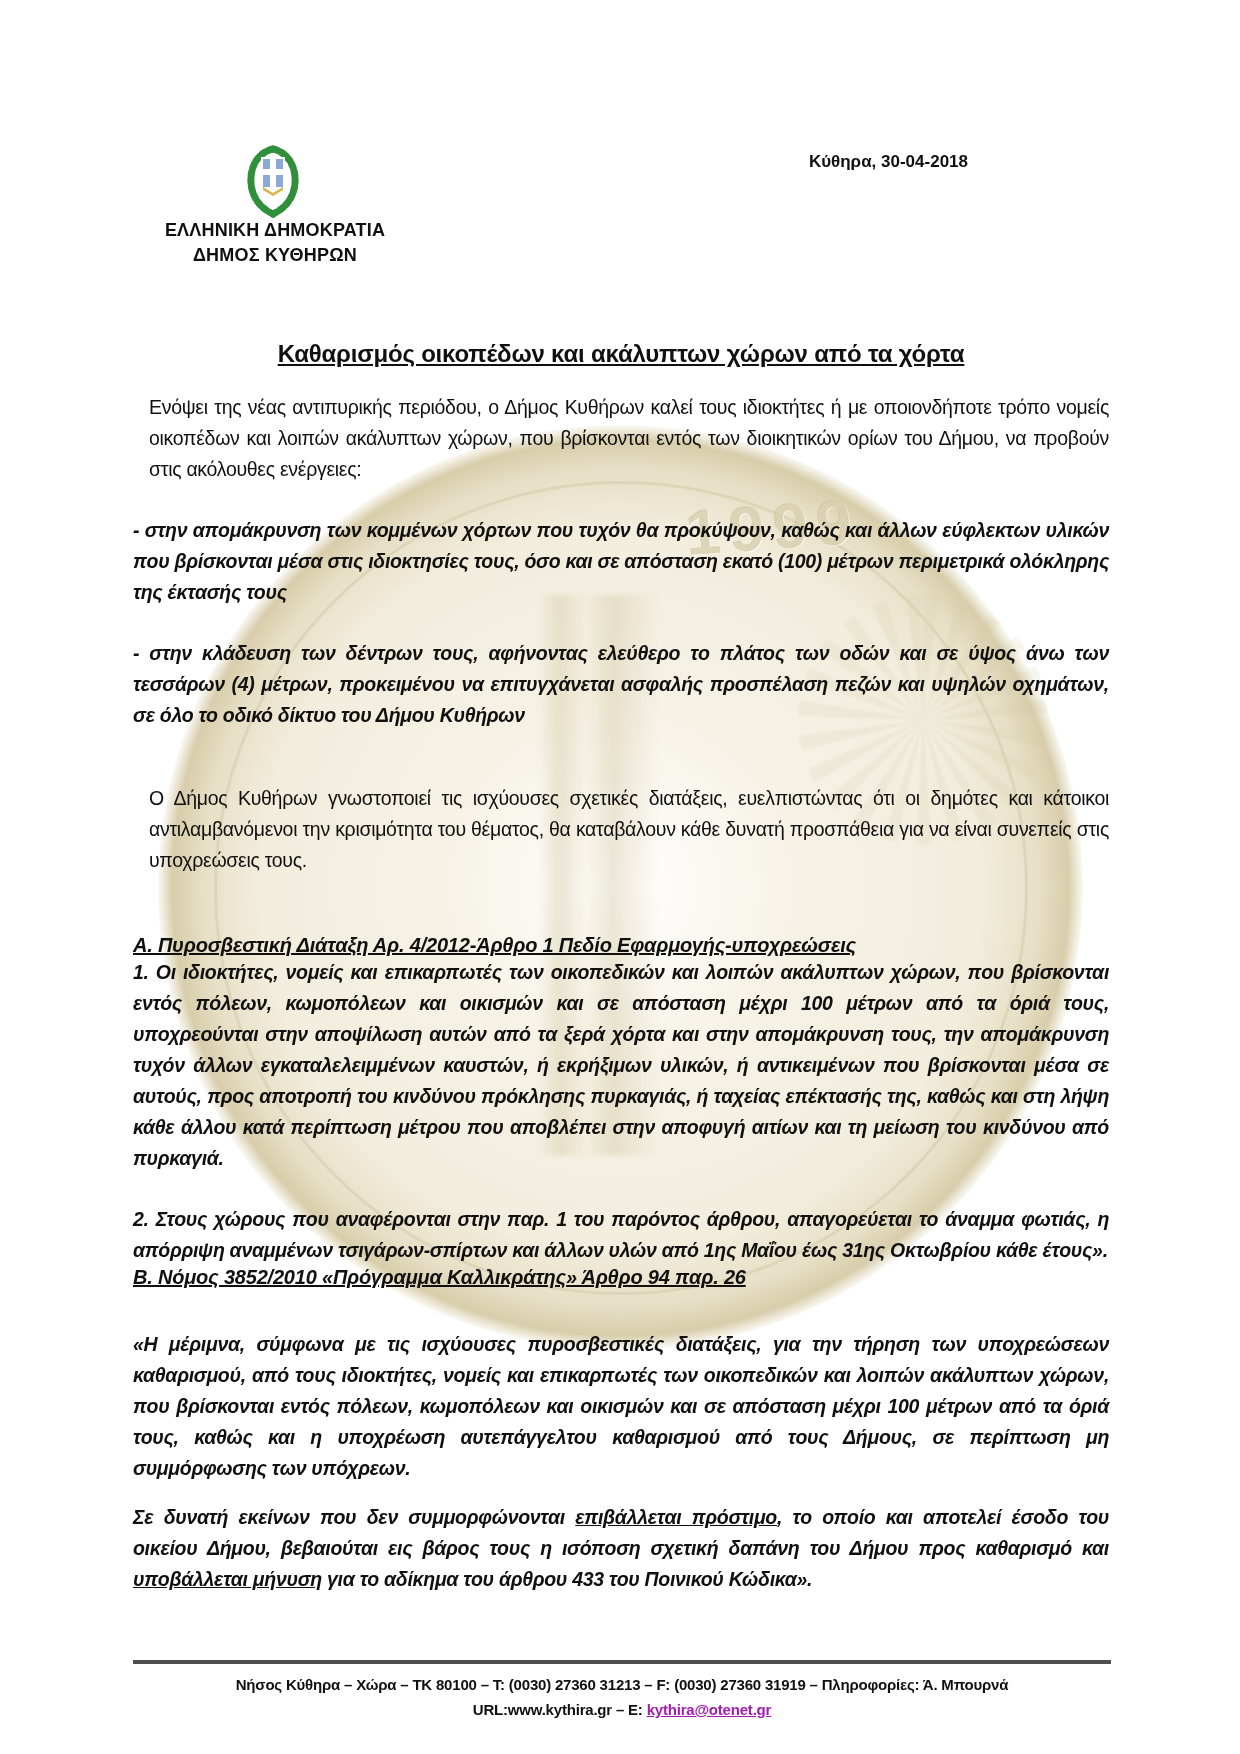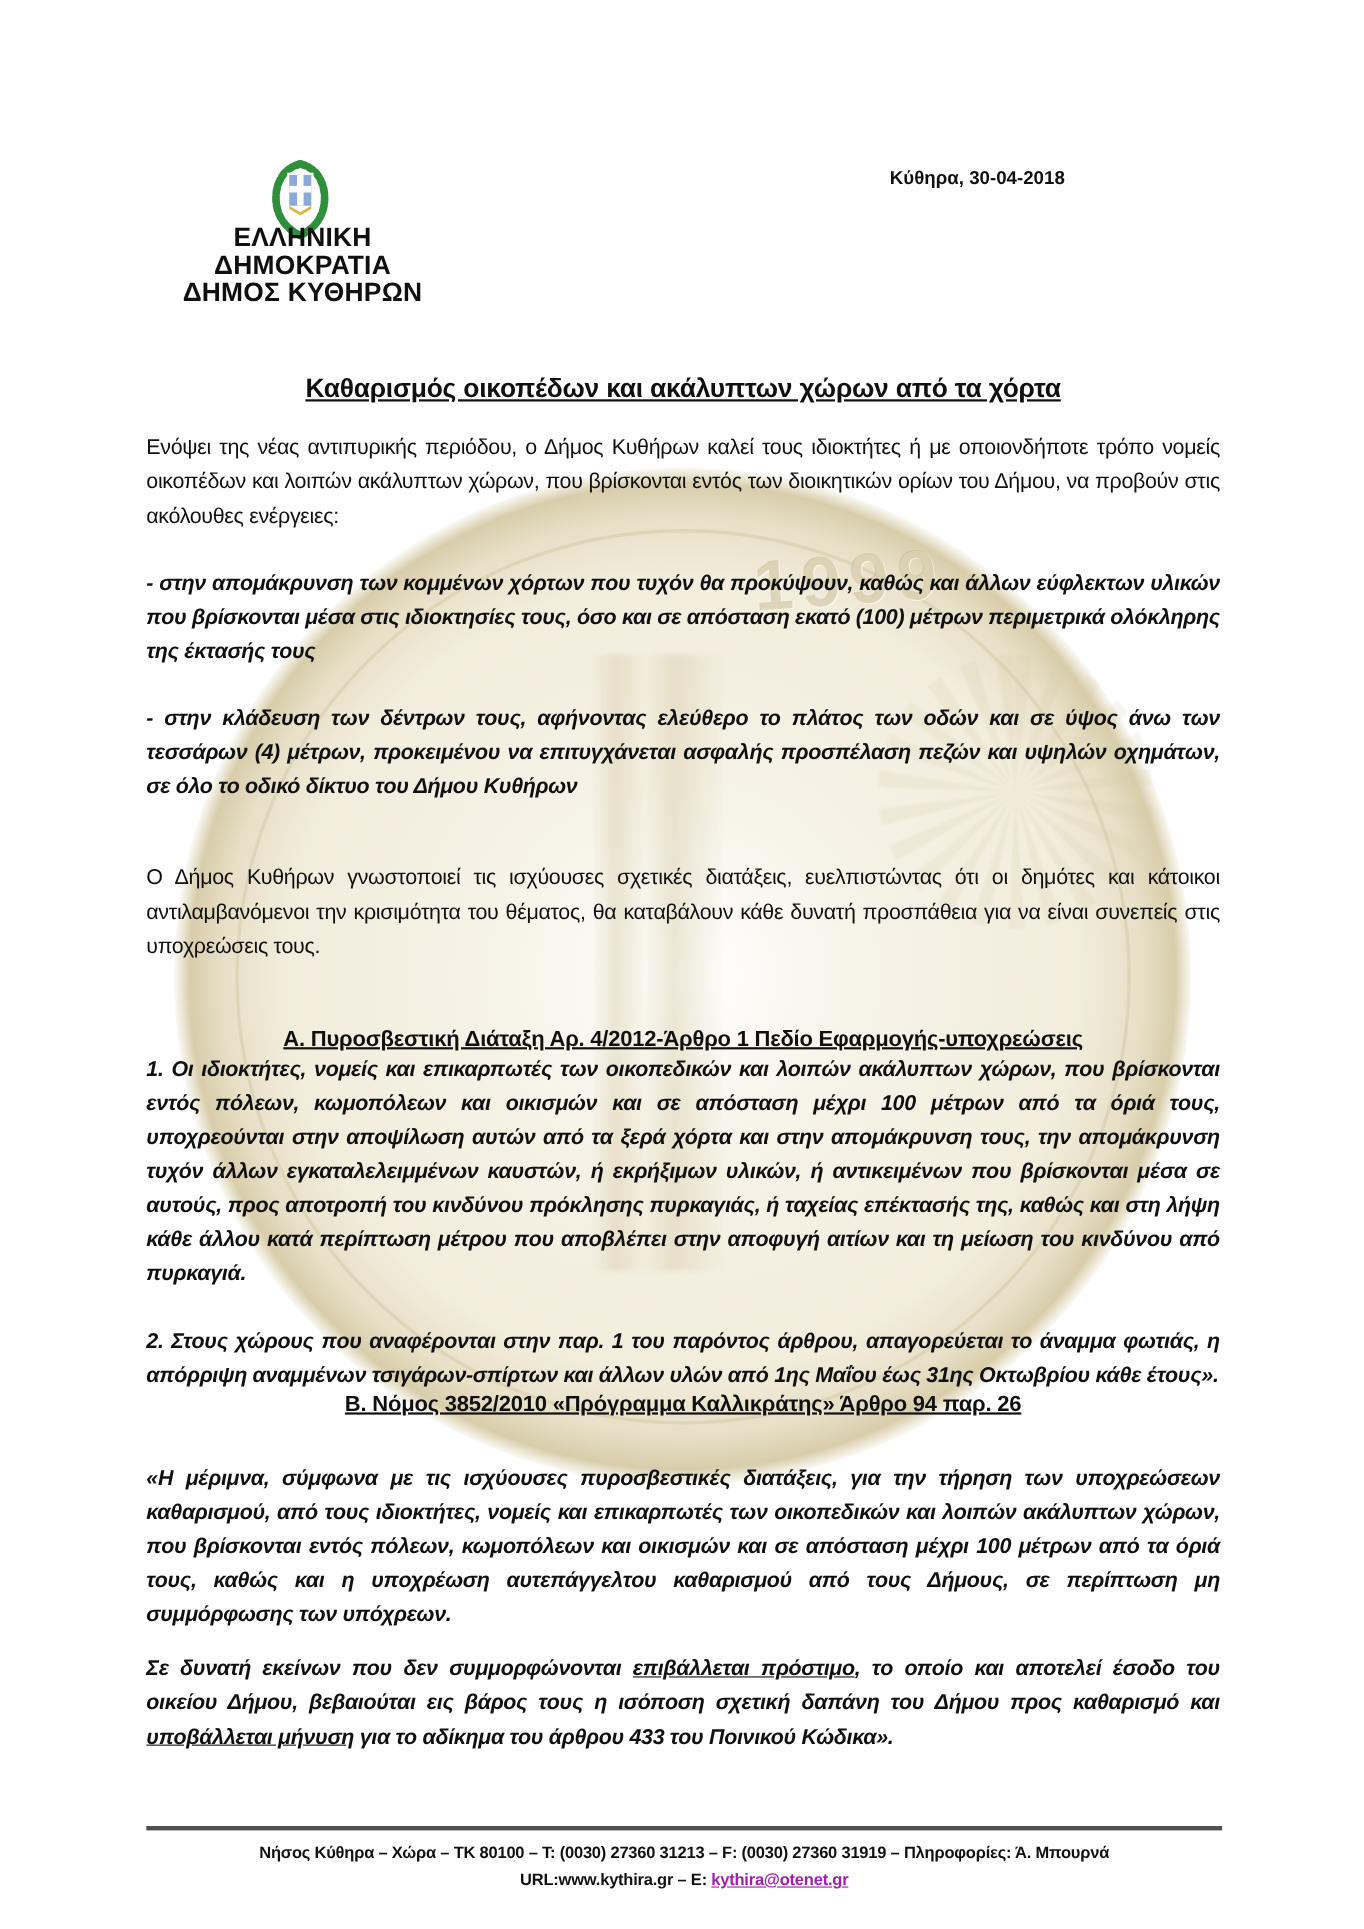--- a/index.html
+++ b/index.html
@@ -77,25 +77,25 @@
 
   
   .emblem {
     position: absolute;
     left: 242px;
     top: 144px;
   }
   .org-block {
     position: absolute;
     left: 150px;
-    top: 204px;
+    top: 218px;
     width: 250px;
     text-align: center;
     font-weight: bold;
-    font-size: 24px;
+    font-size: 18px;
     line-height: 25px;
     letter-spacing: 0.2px;
   }
   .dateline {
     position: absolute;
     right: 272px;
     top: 152px;
     font-weight: bold;
     font-size: 17px;
   }
@@ -112,35 +112,36 @@
     font-weight: bold;
     text-align: center;
     text-decoration: underline;
     letter-spacing: -0.2px;
   }
   .body-text {
     font-size: 19.5px;
     line-height: 31px;
     text-align: justify;
     letter-spacing: -0.3px;
+    margin-left: 16px;
   }
   .bi {
     font-weight: bold;
     font-style: italic;
     font-size: 19.5px;
     line-height: 31px;
     text-align: justify;
     letter-spacing: -0.3px;
   }
   .section-heading {
     font-weight: bold;
+    font-style: italic;
     font-size: 20px;
     text-decoration: underline;
     letter-spacing: -0.2px;
-    text-align: center;
   }
   .u { text-decoration: underline; }
 
   
   .mt-intro   { margin-top: 24px; }
   .mt-b1      { margin-top: 47px; }
   .mt-b       { margin-top: 30px; }
   .mt-notice  { margin-top: 52px; }
   .mt-ha      { margin-top: 58px; }
   .mt-pa1     { }

